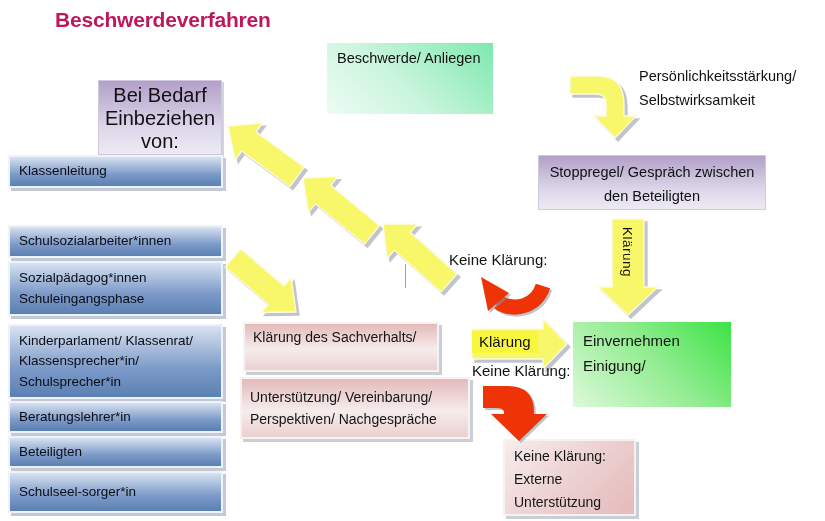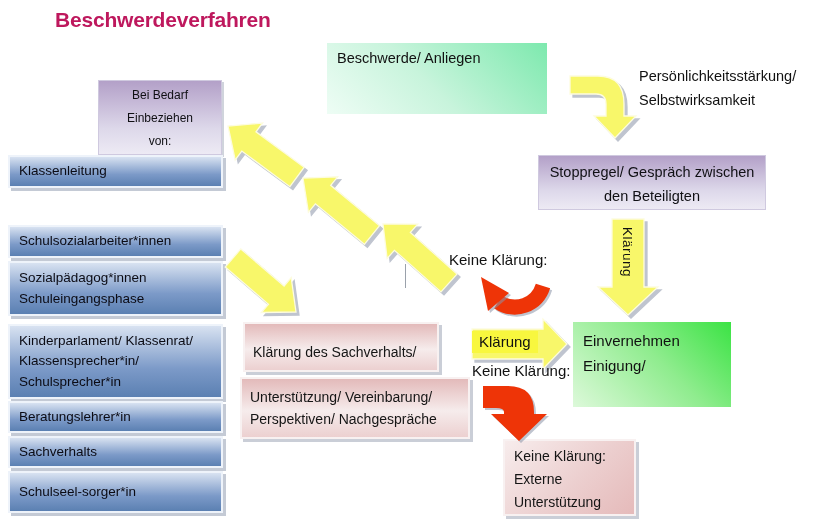--- a/index.html
+++ b/index.html
@@ -4,47 +4,47 @@
 <style>
   html,body{margin:0;padding:0;background:#fff;}
   .canvas{position:relative;width:825px;height:521px;background:#ffffff;
           font-family:"Liberation Sans",sans-serif;overflow:hidden;color:#111;}
 
   .abs{position:absolute;box-sizing:border-box;}
 
   .title{left:55px;top:8px;font-size:21px;font-weight:bold;color:#be185d;letter-spacing:-.2px;}
 
   
-  .beschwerde{left:327px;top:43px;width:220px;height:71px;font-size:14.5px;
+  .beschwerde{left:327px;top:43px;width:166px;height:71px;font-size:14.5px;
     padding:7px 10px;background:linear-gradient(225deg,#7de9ae 0%,#c8f4dc 55%,#eefdf5 100%);}
   .einigung{left:573px;top:322px;width:158px;height:85px;font-size:15px;line-height:25px;
     padding:6px 10px;background:linear-gradient(225deg,#3be344 0%,#8fec8e 45%,#ddf9da 100%);}
 
   
   .purple{background:linear-gradient(180deg,#b3a0c8 0%,#ddd8ea 65%,#edeaf4 100%);
     border:1px solid #cfc9df;text-align:center;color:#101014;}
-  .bei-bedarf{left:98px;top:80px;width:124px;height:75px;font-size:12px;line-height:23px;
+  .bei-bedarf{left:98px;top:80px;width:124px;height:75px;font-size:20px;line-height:23px;
     padding-top:3px;box-shadow:2px 2px 0 rgba(150,160,178,.45);}
   .stoppregel{left:538px;top:155px;width:228px;height:55px;font-size:14.5px;line-height:24px;padding-top:4px;}
 
   
   .sb{position:absolute;left:8px;width:215px;box-sizing:border-box;
     background:linear-gradient(180deg,#d8e2f1 0%,#7c9ac8 60%,#5b80b2 100%);
     border:2px solid #eef3fa;box-shadow:3px 3px 0 rgba(148,158,178,.55);
     display:flex;align-items:center;padding:2px 6px 2px 9px;
     font-size:13.5px;line-height:1.5;color:#0b0b14;}
   .si0{top:155px;height:33px}.si1{top:190px;height:32px}.si2{top:225px;height:33px}
   .si3{top:261px;height:55px}.si4{top:324px;height:75px}.si5{top:401px;height:32px}
   .si6{top:436px;height:32px}.si7{top:471px;height:42px}
 
   
   .pink{background:linear-gradient(180deg,#e3baba 0%,#f6ecec 55%,#ecd0d0 100%);
     border:2px solid #f8f1f1;box-shadow:3px 3px 0 rgba(150,158,175,.5);
     font-size:14px;line-height:22px;color:#151515;}
-  .sachverhalt{left:243px;top:322px;width:196px;height:50px;padding:17px 8px;}
+  .sachverhalt{left:243px;top:322px;width:196px;height:50px;padding:2px 8px;}
   .unterstuetzung{left:240px;top:377px;width:230px;height:62px;padding:7px 8px;}
   .extern{left:503px;top:439px;width:133px;height:77px;padding:4px 9px;line-height:23px;
     background:linear-gradient(135deg,#f7ecec 0%,#eccfcf 55%,#e5baba 100%);}
 
   
   .pers{left:639px;top:64px;font-size:14.5px;line-height:24px;}
   .keine1{left:449px;top:251px;font-size:15px;z-index:6;}
   .klaerung-label{left:472px;top:331px;background:#f8f73e;padding:2px 7px 3px;font-size:15px;z-index:6;}
   .keine2{left:472px;top:362px;font-size:15px;z-index:6;}
   .vklaerung{left:620px;top:227px;writing-mode:vertical-rl;font-size:13.5px;letter-spacing:.5px;z-index:6;}
@@ -87,21 +87,21 @@
   <div class="sb si3">
       <span>Sozialpädagog*innen Schuleingangsphase</span>
     </div>
   <div class="sb si4">
       <span>Kinderparlament/ Klassenrat/ Klassensprecher*in/ Schulsprecher*in</span>
     </div>
   <div class="sb si5">
       <span>Beratungslehrer*in</span>
     </div>
   <div class="sb si6">
-      <span>Sachverhalts</span>
+      <span>Beteiligten</span>
     </div>
   <div class="sb si7">
       <span>Schulseel-sorger*in</span>
     </div>
 
   <div class="abs purple stoppregel">
     <div>Stoppregel/ Gespräch zwischen</div>
     <div>den Beteiligten</div>
   </div>
 

